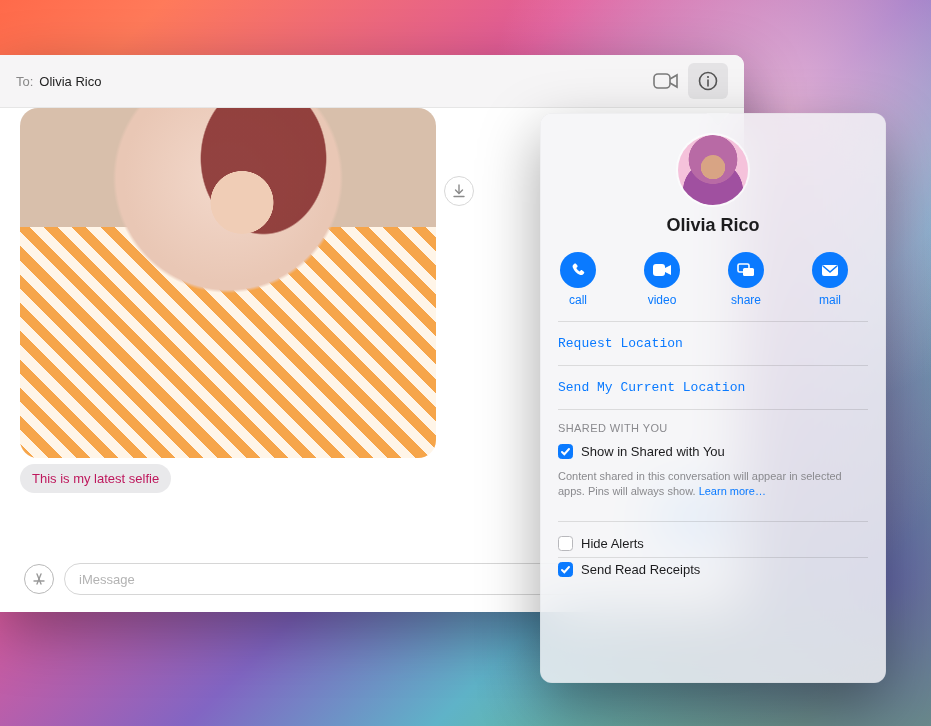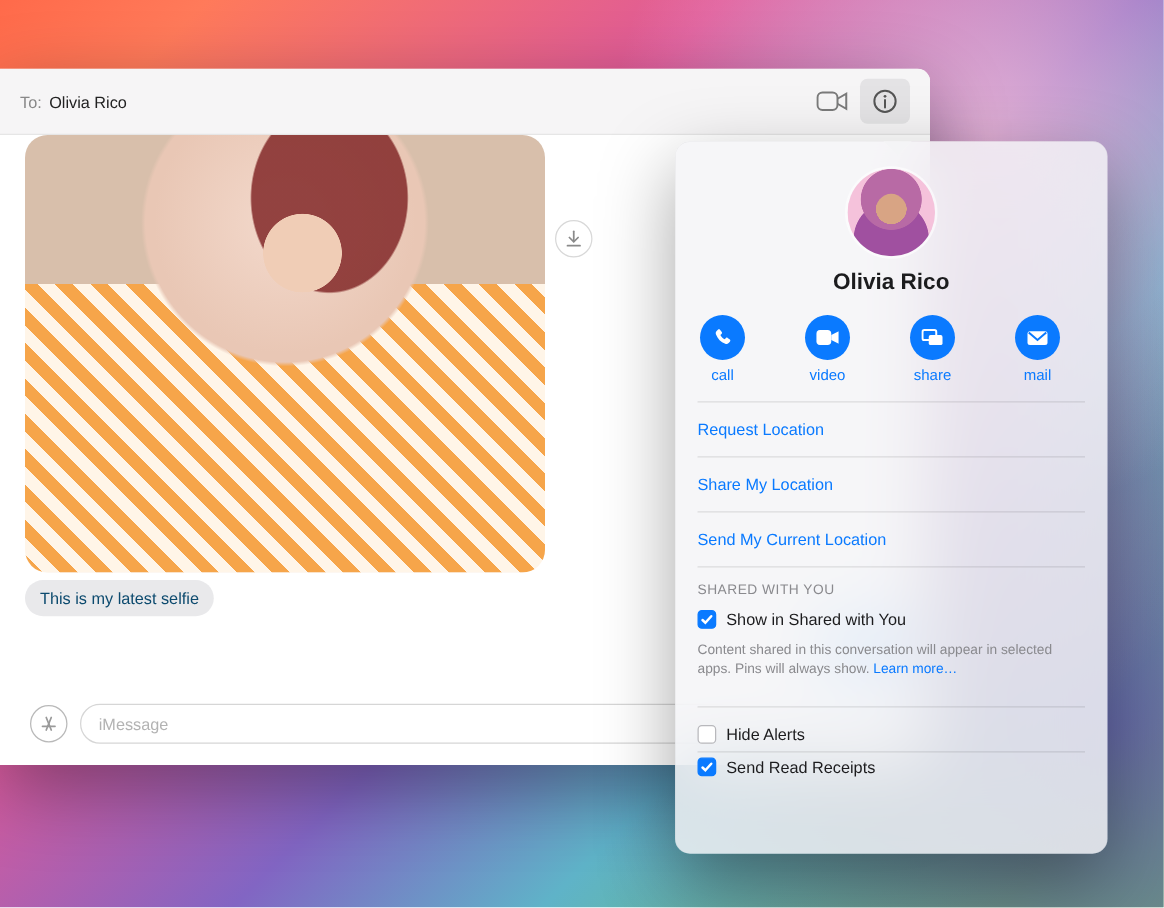--- a/index.html
+++ b/index.html
@@ -57,21 +57,21 @@
     border-radius:50%;
   }
   .download-btn {
     position: absolute; left: 444px; top: 68px; width: 30px; height: 30px;
     border: 1px solid #d8d8d8; border-radius: 50%;
     display: flex; align-items: center; justify-content: center;
     color: #8a8a8a; background: #fff;
   }
   .bubble-in {
     position: absolute; left: 20px; top: 356px;
-    background: #e9e9eb; color: #0c4a6e; font-size: 13px;
+    background: #e9e9eb; color: #be185d; font-size: 13px;
     padding: 7px 12px; border-radius: 16px;
   }
   .bubble-out {
     position: absolute; right: 16px; top: 396px;
     background: #0a84ff; color: #fff; font-size: 13px;
     padding: 7px 12px; border-radius: 16px;
     max-width: 70px; overflow: hidden; white-space: nowrap;
   }
   .input-row {
     height: 56px; display: flex; align-items: center; padding: 0 16px 10px 24px; gap: 10px;
@@ -119,20 +119,21 @@
   .contact-name { text-align: center; font-size: 18px; font-weight: 700; color:#1c1c1e; margin-bottom: 16px; }
   .action-row { display: flex; justify-content: space-between; padding: 0 2px 14px 2px; gap: 48px; }
   .action { flex:1; display:flex; flex-direction:column; align-items:center; gap:5px; color:#0a7aff; font-size:12px; }
   .action .circle {
     width: 36px; height: 36px; border-radius: 50%; background:#0a7aff;
     display:flex; align-items:center; justify-content:center; color:#fff;
   }
   .linkrow {
     display:block; padding: 14px 0; font-size: 13px; color:#0a7aff;
     border-top: 1px solid rgba(0,0,0,0.11);
+    font-family: Liberation Mono, monospace;
   }
   .linkrow:first-of-type { border-top: 1px solid rgba(0,0,0,0.11); }
   .section-label {
     font-size: 11px; letter-spacing: 0.4px; color: #8a8a8e;
     border-top: 1px solid rgba(0,0,0,0.11);
     padding-top: 12px; margin-top: 0px; text-transform: uppercase;
   }
   .check-row { display:flex; align-items:center; gap:8px; padding: 10px 0 6px 0; font-size:13px; color:#1c1c1e; }
   .check-row.sep { border-top: 1px solid rgba(0,0,0,0.11); padding-top: 14px; margin-top: 12px; }
   .cbox {
@@ -244,21 +245,20 @@
             <circle cx="8" cy="8" r="8"></circle>
             <circle cx="8" cy="6" r="2.4" fill="#0a7aff"></circle>
             <path d="M3.5 13.5 C4.5 11 6 10 8 10 s3.5 1 4.5 3.5" fill="#0a7aff"></path>
           </svg>
         </div>
         <span>info</span>
       </div>
     </div>
 
     <a class="linkrow">Request Location</a>
-    <a class="linkrow">Share My Location</a>
     <a class="linkrow">Send My Current Location</a>
 
     <div class="section-label">SHARED WITH YOU</div>
 
     <label class="check-row">
       <span class="cbox checked">
         <svg width="11" height="11" viewBox="0 0 11 11" fill="none" stroke="currentColor" stroke-width="2" stroke-linecap="round">
             <path d="M2 6 L4.3 8.2 L9 3"></path>
           </svg>
       </span>

